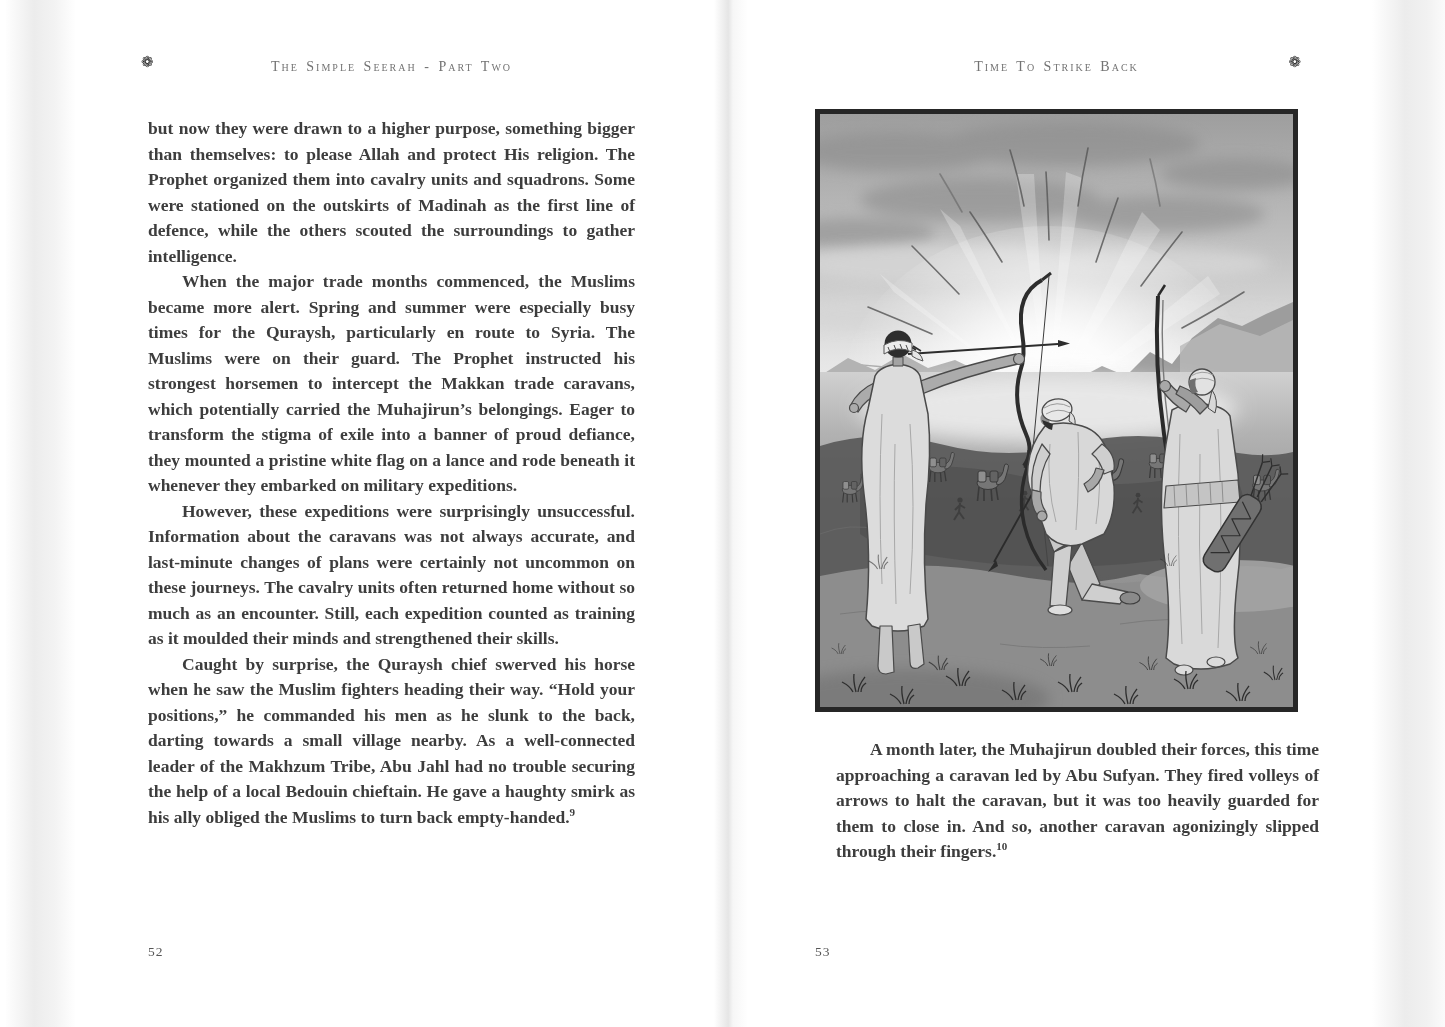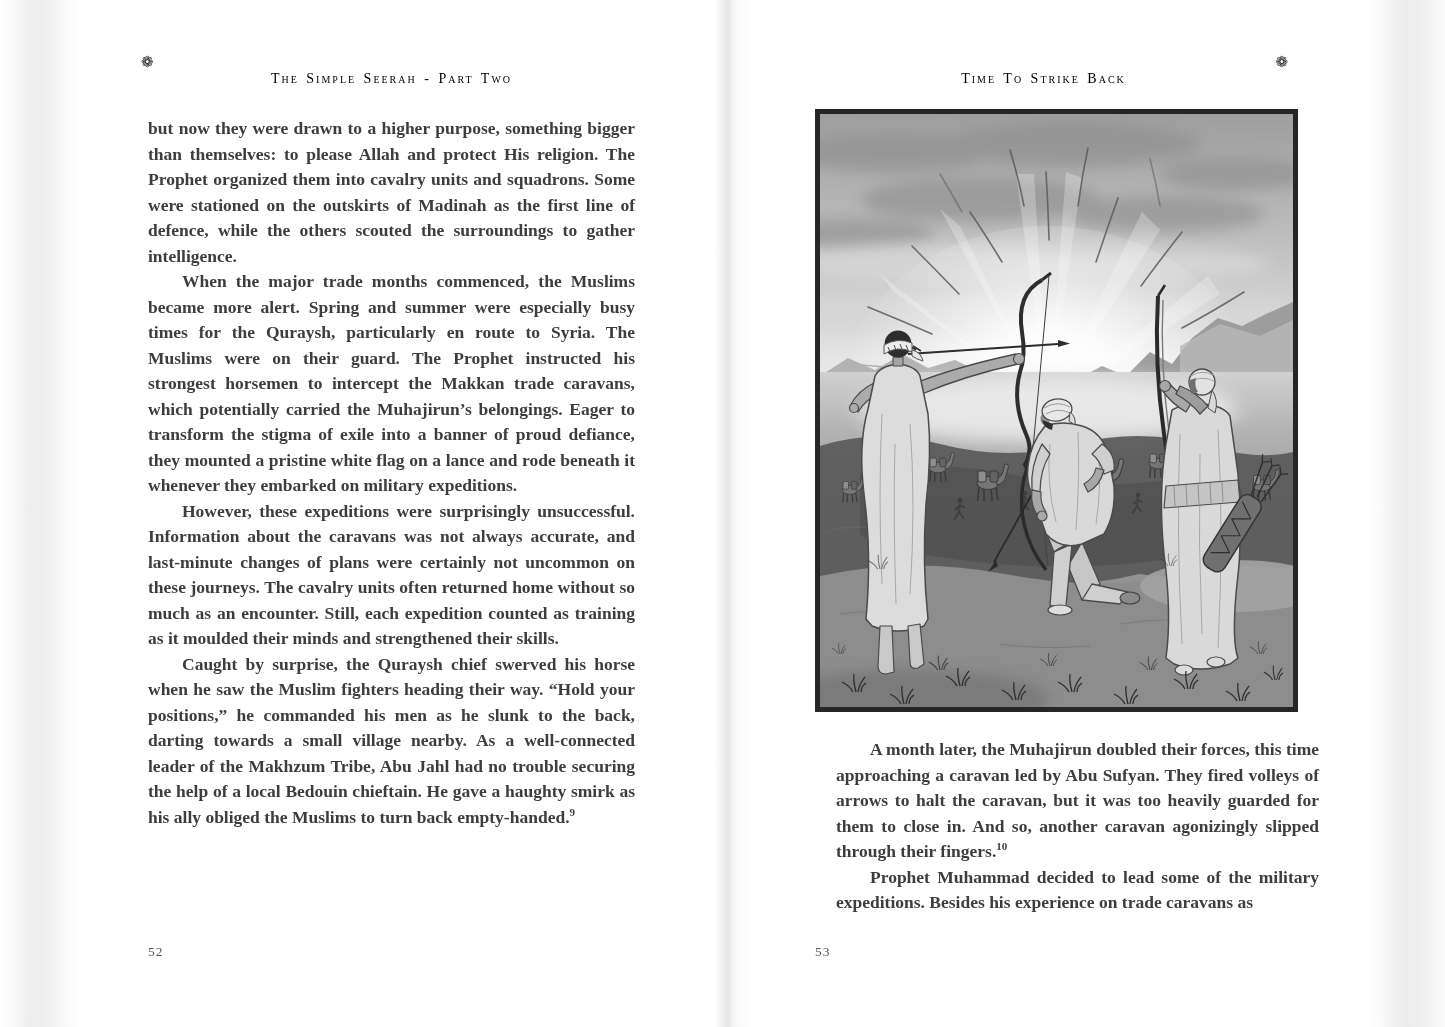--- a/index.html
+++ b/index.html
@@ -27,26 +27,26 @@
   }
 
   .page { position:absolute; top:0; height:1027px; }
   .page-left  { left:75px;  width:647px; }
   .page-right { left:722px; width:651px; }
 
   .running-head {
     position:absolute; top:55px; height:24px; text-align:center;
   }
   .page-left  .running-head { left:73px; width:487px; }
-  .page-right .running-head { left:80px; width:483px;text-decoration:underline; }
+  .page-right .running-head { left:93px; width:483px;text-decoration:underline; }
   .running-title {
-    margin:16px; display:inline-block;
+    margin:4px; display:inline-block;
     font-size:14px; font-weight:normal;
     font-variant:small-caps; letter-spacing:2px; word-spacing:2px;
-    color:#000000;
+    color:#737373;
   }
   .ornament { position:absolute; top:0px; font-size:15px; color:#1e1e1e; line-height:1; }
   .ornament-left  { left:-7px; }
   .ornament-right { right:-3px; }
 
   .body-text {
     position:absolute;
     font-size:17.5px; line-height:25.5px;
     text-align:justify; color:#3d3d3d;font-weight:bold;
   }
@@ -327,18 +327,17 @@
           <use href="#grass" transform="translate(20,540) scale(0.6)" opacity="0.7"></use>
           <use href="#grass" transform="translate(440,540) scale(0.7)" opacity="0.7"></use>
           <use href="#grass" transform="translate(60,455) scale(0.8)" opacity="0.6"></use>
           <use href="#grass" transform="translate(350,452) scale(0.7)" opacity="0.6"></use>
         </g>
       </svg>
     </figure>
 
     <div class="body-text">
       <p class="para"><span>A month later, the Muhajirun doubled their forces, this time approaching a caravan led by Abu Sufyan. They fired volleys of arrows to halt the caravan, but it was too heavily guarded for them to close in. And so, another caravan agonizingly slipped through their fingers.</span><sup class="fn">10</sup></p>
-      <p class="para"><span>Prophet Muhammad decided to lead some of the military expeditions. Besides his experience on trade caravans as</span></p>
     </div>
 
     <div class="folio">53</div>
   </section>
 </div>
 
 </body></html>

